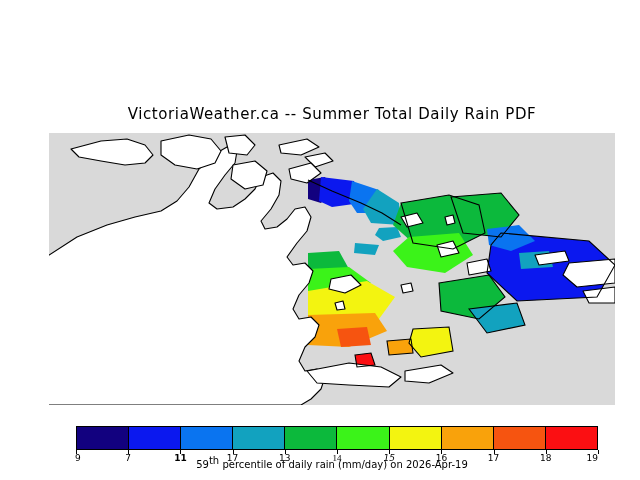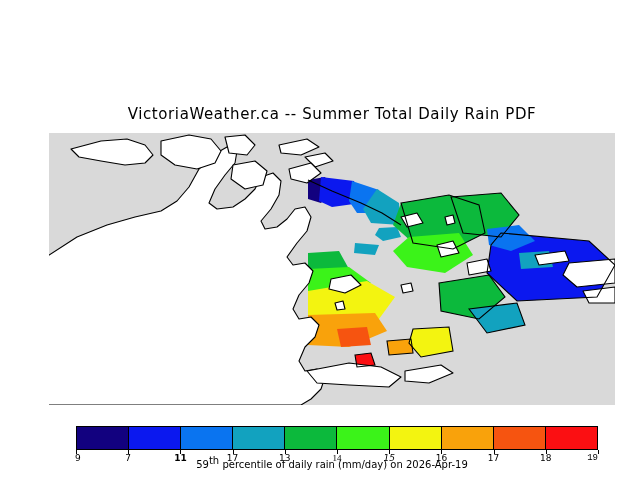--- a/index.html
+++ b/index.html
@@ -178,18 +178,18 @@
         <div class="tl first" style="left: 0%;">9</div>
         <div class="tl" style="left: 10%;">7</div>
         <div class="tl" style="left: 20%; font-weight: bold;">11</div>
         <div class="tl" style="left: 30%;">17</div>
         <div class="tl" style="left: 40%;">13</div>
         <div class="tl" style="left: 50%; font-family: Liberation Serif, serif;">14</div>
         <div class="tl" style="left: 60%; font-style: italic;">15</div>
         <div class="tl" style="left: 70%;">16</div>
         <div class="tl" style="left: 80%;">17</div>
         <div class="tl" style="left: 90%;">18</div>
-        <div class="tl last" style="left: 100%; font-family: Liberation Mono, monospace;">19</div>
+        <div class="tl last" style="left: 100%;">19</div>
       </div>
   </div>
 
   <div id="cap"><span>59</span><sup>th</sup><span> percentile of daily rain (mm/day) on 2026-Apr-19</span></div>
 </div>
 
 </body></html>

